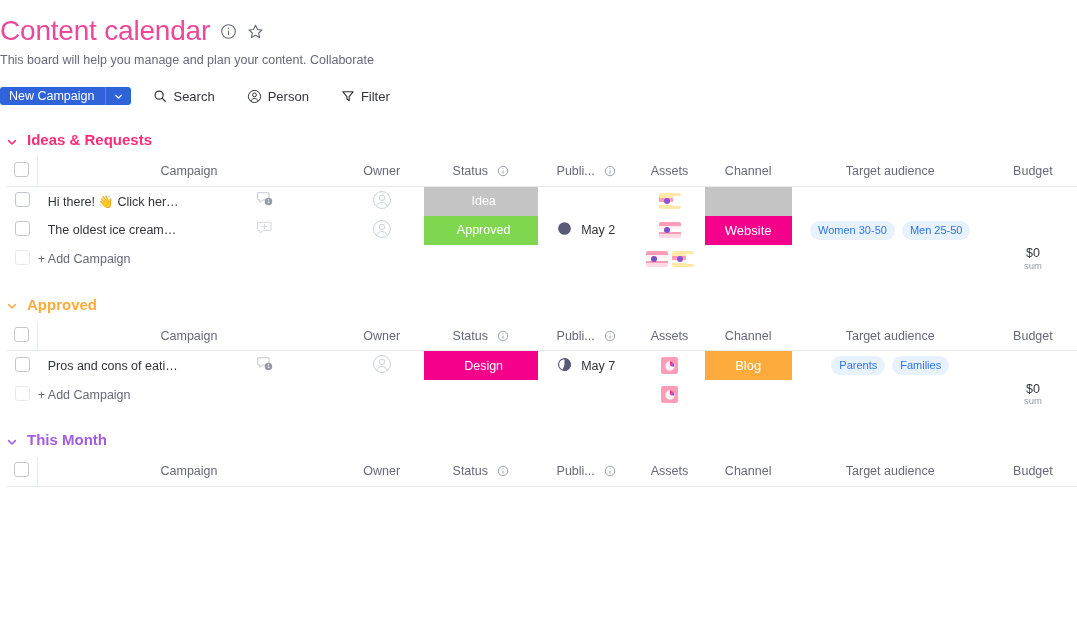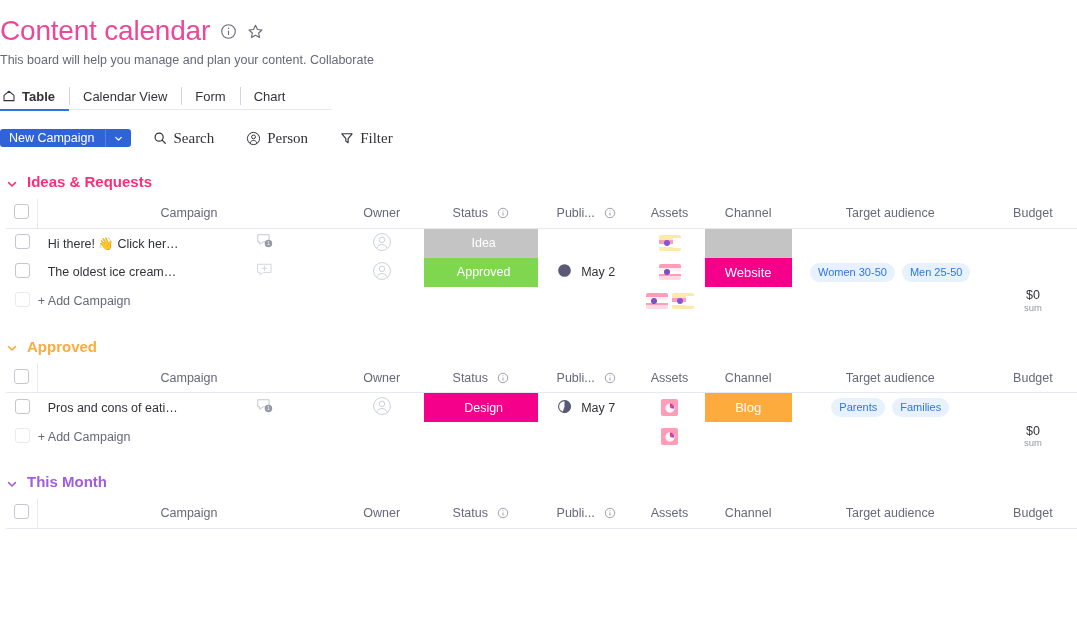--- a/index.html
+++ b/index.html
@@ -60,22 +60,22 @@
     background: #3063da; color: #fff; font-size: 12.5px;
     display: flex; align-items: center; padding: 0 11px 0 9px;
   }
   .new-btn-split {
     background: #3063da; color: #fff; width: 26px;
     display: flex; align-items: center; justify-content: center;
     border-left: 1px solid #5a83e0;
   }
   .tool {
     display: flex; align-items: center; gap: 6px;
-    font-size: 15px; color: #323338; cursor: pointer;
-    padding: 0 10px; height: 26px; margin-left: 12px; font-family: Liberation Serif, serif;
+    font-size: 13px; color: #323338; cursor: pointer;
+    padding: 0 10px; height: 26px; margin-left: 12px;
   }
   .tool svg { display: block; }
 
   
   .group { margin-top: 22px; }
   .group-title-row { display: flex; align-items: center; gap: 9px; padding-left: 6px; margin-bottom: 9px; }
   .group-caret { width: 12px; height: 12px; display: inline-block; }
   .group-name { font-size: 15px; font-weight: 700; }
 
   
@@ -172,39 +172,20 @@
       </svg>
     </span>
     <span class="icon-star">
       <svg viewBox="0 0 20 20" width="17" height="17" fill="none" stroke="#676879" stroke-width="1.3" stroke-linejoin="round">
         <polygon points="10,2.6 12.3,7.6 17.6,8.2 13.7,11.8 14.8,17.1 10,14.4 5.2,17.1 6.3,11.8 2.4,8.2 7.7,7.6"></polygon>
       </svg>
     </span>
   </div>
   <div class="board-desc">This board will help you manage and plan your content. Collaborate</div>
 
-  <div class="tabs">
-    <div class="tab active">
-      <span class="tab-home-icon">
-        <svg viewBox="0 0 16 16" width="14" height="14" fill="none" stroke="#323338" stroke-width="1.2" stroke-linejoin="round">
-          <path d="M2.3 7.2 8 2.6l5.7 4.6v6.1H2.3z"></path>
-        </svg>
-      </span>
-      <span>Table</span>
-    </div>
-    <div class="tab">
-      <span>Calendar View</span>
-    </div>
-    <div class="tab">
-      <span>Form</span>
-    </div>
-    <div class="tab">
-      <span>Chart</span>
-    </div>
-  </div>
 
   <div class="toolbar">
     <div class="new-btn">
       <div class="new-btn-main">New Campaign</div>
       <div class="new-btn-split">
         <svg viewBox="0 0 12 12" width="11" height="11" fill="none" stroke="#ffffff" stroke-width="1.4" stroke-linecap="round" stroke-linejoin="round">
           <polyline points="3,4.8 6,7.8 9,4.8"></polyline>
         </svg>
       </div>
     </div>

